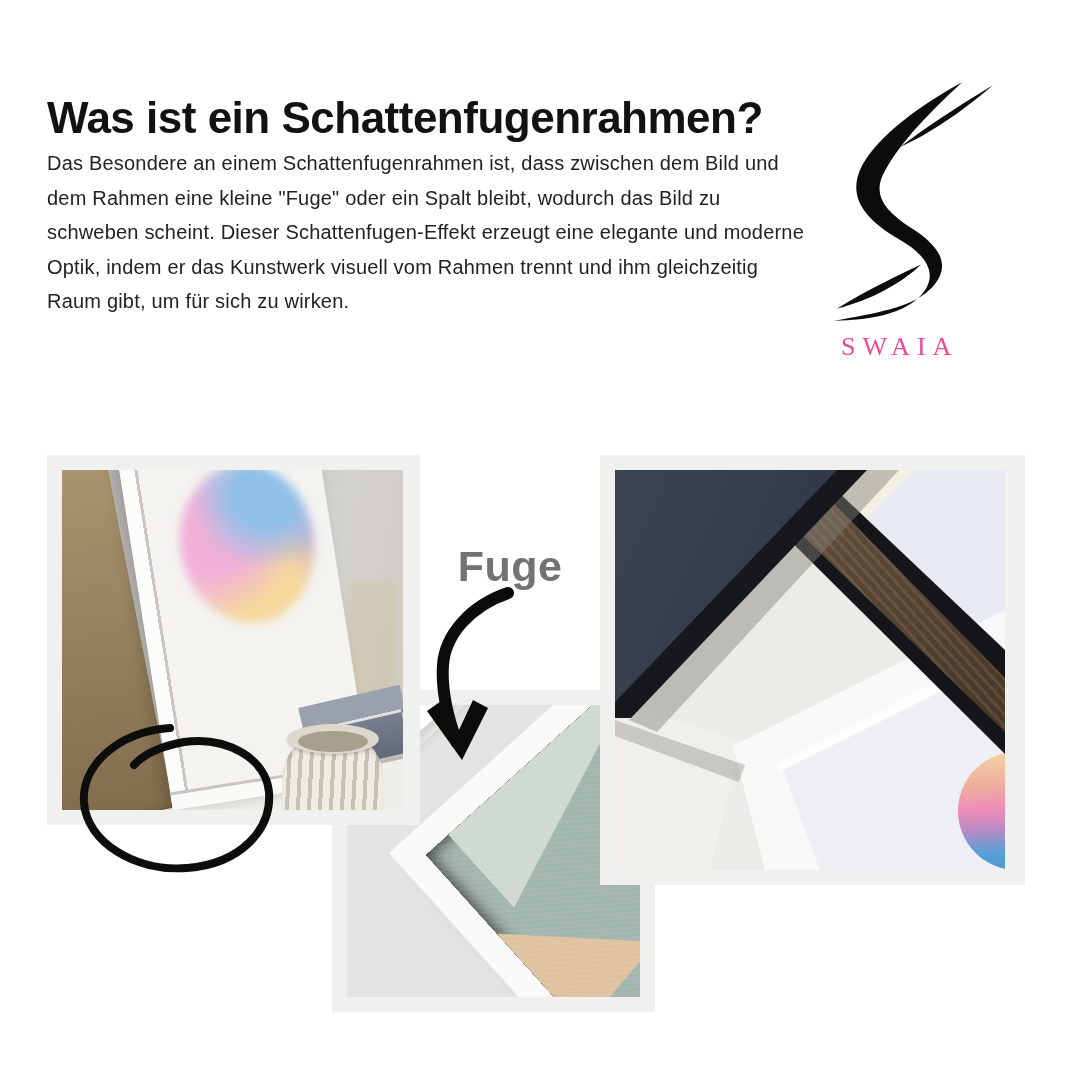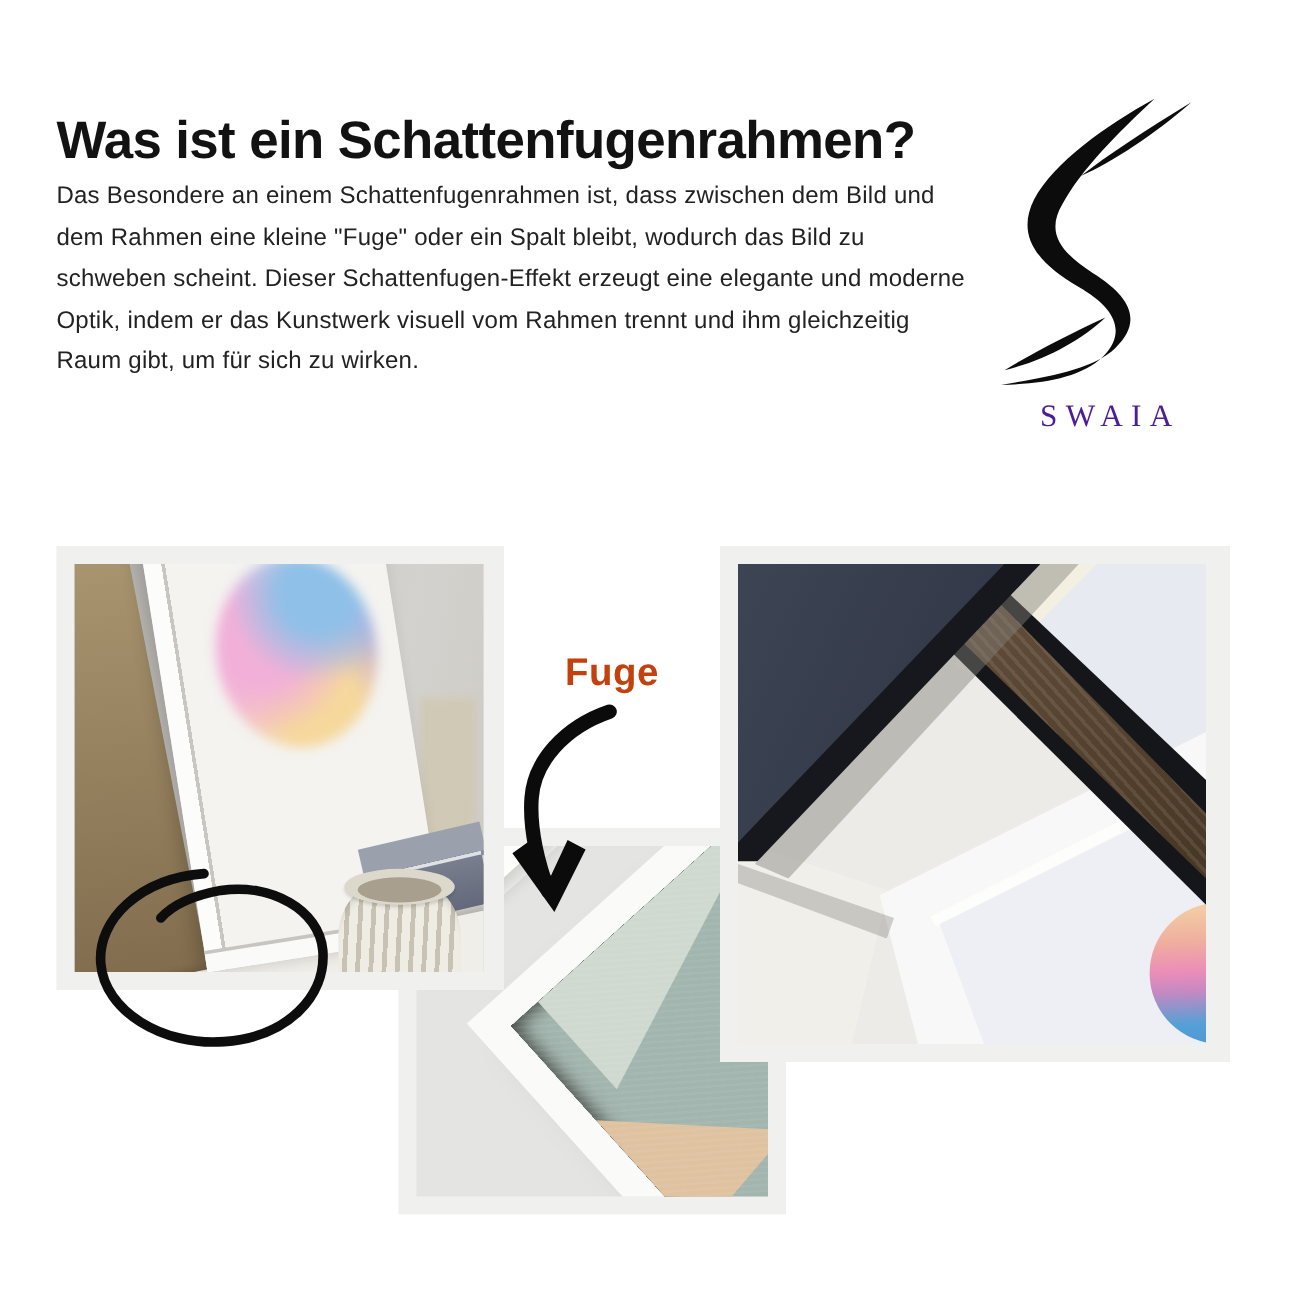--- a/index.html
+++ b/index.html
@@ -6,22 +6,22 @@
   .canvas{position:relative;width:1080px;height:1080px;background:#ffffff;overflow:hidden;
           font-family:"Liberation Sans",sans-serif;}
   
   .title{position:absolute;left:47px;top:66px;width:790px;font-size:44px;line-height:1.05;
          font-weight:800;color:#121212;letter-spacing:-0.5px;}
   .intro{position:absolute;left:47px;top:126px;width:762px;font-size:20px;line-height:34.5px;
          color:#222;letter-spacing:0.2px;}
   
   .brand{position:absolute;left:828px;top:70px;width:176px;height:300px;}
   .brand svg{position:absolute;left:0;top:2px;}
-  .wordmark{position:absolute;left:6px;top:262px;width:150px;text-align:right;
-            font-family:"Liberation Serif",serif;font-size:26px;color:#4c1d95;
+  .wordmark{position:absolute;left:6px;top:262px;width:150px;text-align:left;
+            font-family:"Liberation Serif",serif;font-size:26px;color:#ec4899;
             letter-spacing:7px;text-indent:7px;}
   
   .panel{position:absolute;background:#f0f0ee;}
   .panel-left{left:47px;top:455px;width:373px;height:370px;}
   .panel-mid{left:332px;top:690px;width:323px;height:322px;}
   .panel-right{left:600px;top:455px;width:425px;height:430px;}
   .photo{position:absolute;overflow:hidden;}
   .photo-left{left:15px;top:15px;width:341px;height:340px;
       background:linear-gradient(100deg,#b7b4af 0%,#c9c7c3 45%,#d4d2ce 72%,#cecbc5 100%);}
   .photo-mid{left:15px;top:15px;width:293px;height:292px;background:#e4e4e2;}
@@ -91,21 +91,21 @@
   .wood-outline{background:#15161a;clip-path:polygon(104px 0,200px 0,390px 180px,390px 284px);}
   .wood{background:linear-gradient(160deg,#6b5640,#4a3827 70%);clip-path:polygon(120px 0,186px 0,390px 208px,390px 262px);}
   .wood-grain{background:repeating-linear-gradient(48deg,rgba(255,255,255,.09) 0 3px,rgba(0,0,0,0) 3px 8px);
         clip-path:polygon(120px 0,186px 0,390px 208px,390px 262px);}
   .navy-shadow{background:rgba(130,128,122,.45);clip-path:polygon(250px 0,284px 0,42px 262px,14px 250px);}
   .navy-band{background:#17181d;clip-path:polygon(220px 0,252px 0,16px 248px,0 248px,0 230px);}
   .navy-face{background:linear-gradient(115deg,#3d4454,#2b313f 70%);clip-path:polygon(0 0,222px 0,0 232px);}
   .navy-under{background:rgba(60,58,54,.22);clip-path:polygon(0 250px,130px 295px,124px 312px,0 266px);}
   
   .fuge{position:absolute;left:420px;top:542px;width:180px;text-align:center;
-        font-size:32px;font-weight:800;color:#c2410c;letter-spacing:0.5px;}
+        font-size:43px;font-weight:800;color:#737373;letter-spacing:0.5px;}
   .arrow{position:absolute;left:410px;top:583px;overflow:visible;}
 </style>
 </head>
 <body>
 
 <div class="canvas">
 
   <h1 class="title">Was ist ein Schattenfugenrahmen?</h1>
   <p class="intro">Das Besondere an einem Schattenfugenrahmen ist, dass zwischen dem Bild und dem Rahmen eine kleine "Fuge" oder ein Spalt bleibt, wodurch das Bild zu schweben scheint. Dieser Schattenfugen-Effekt erzeugt eine elegante und moderne Optik, indem er das Kunstwerk visuell vom Rahmen trennt und ihm gleichzeitig Raum gibt, um für sich zu wirken.</p>
 

